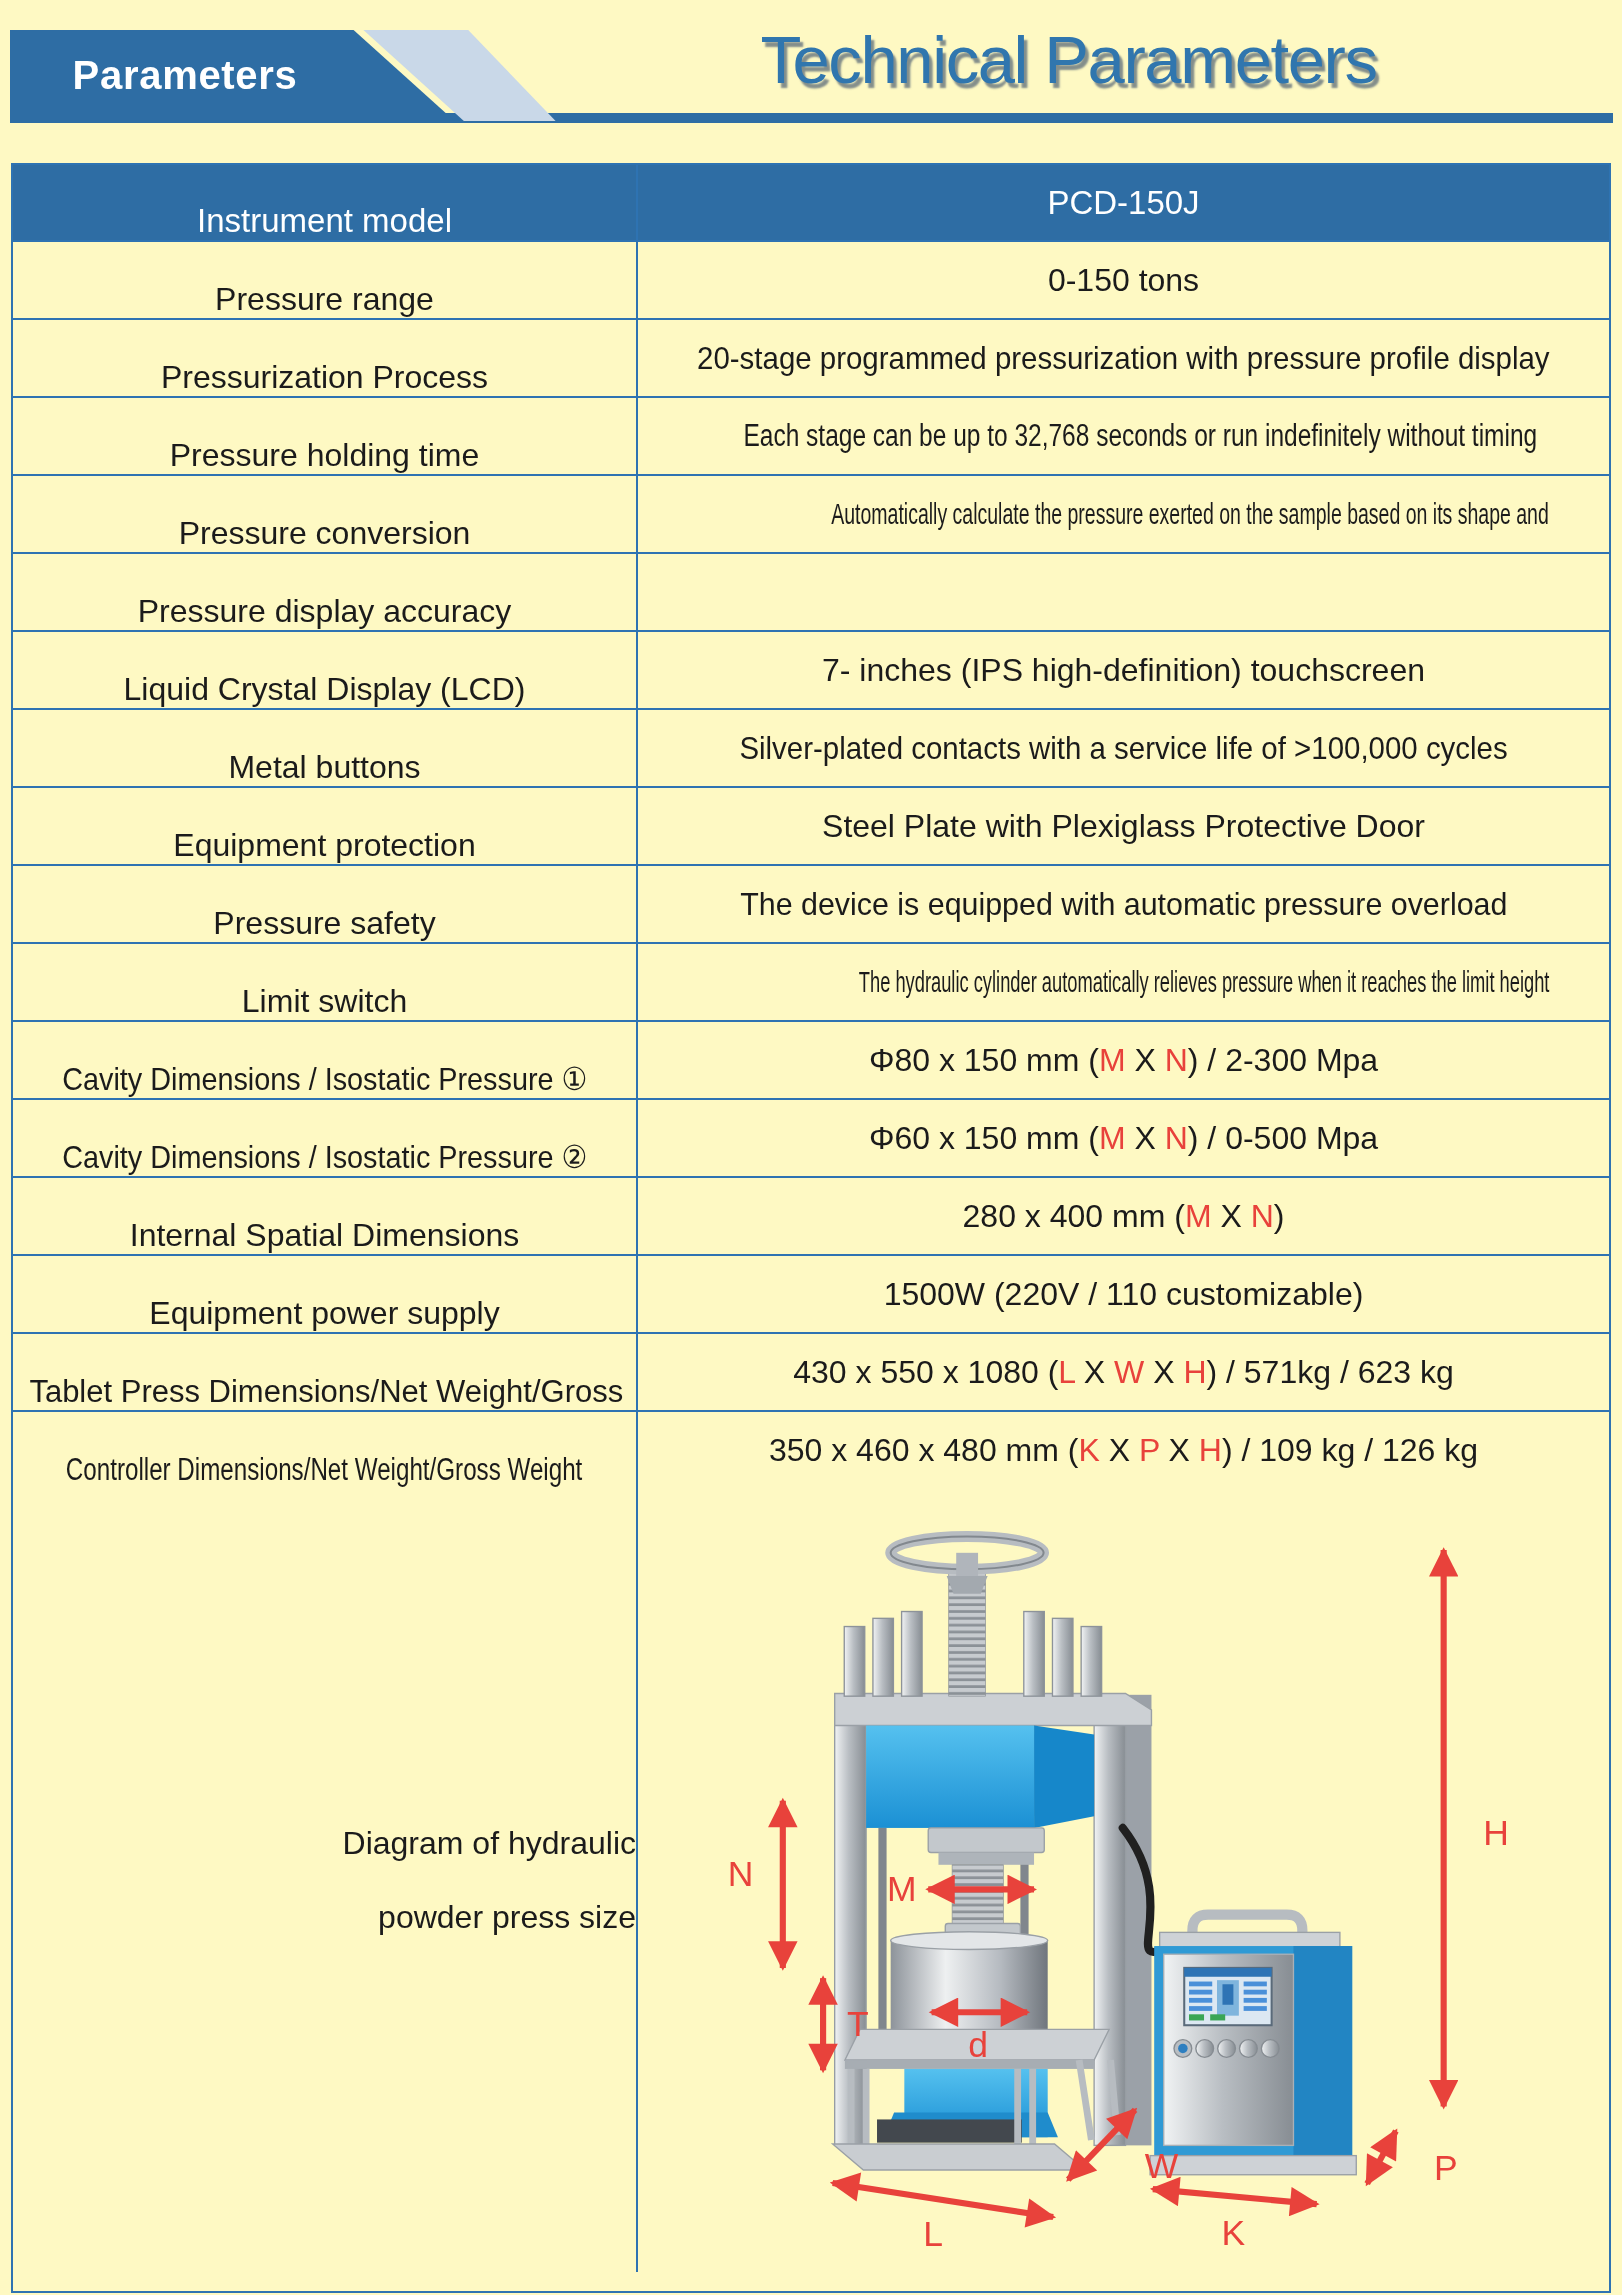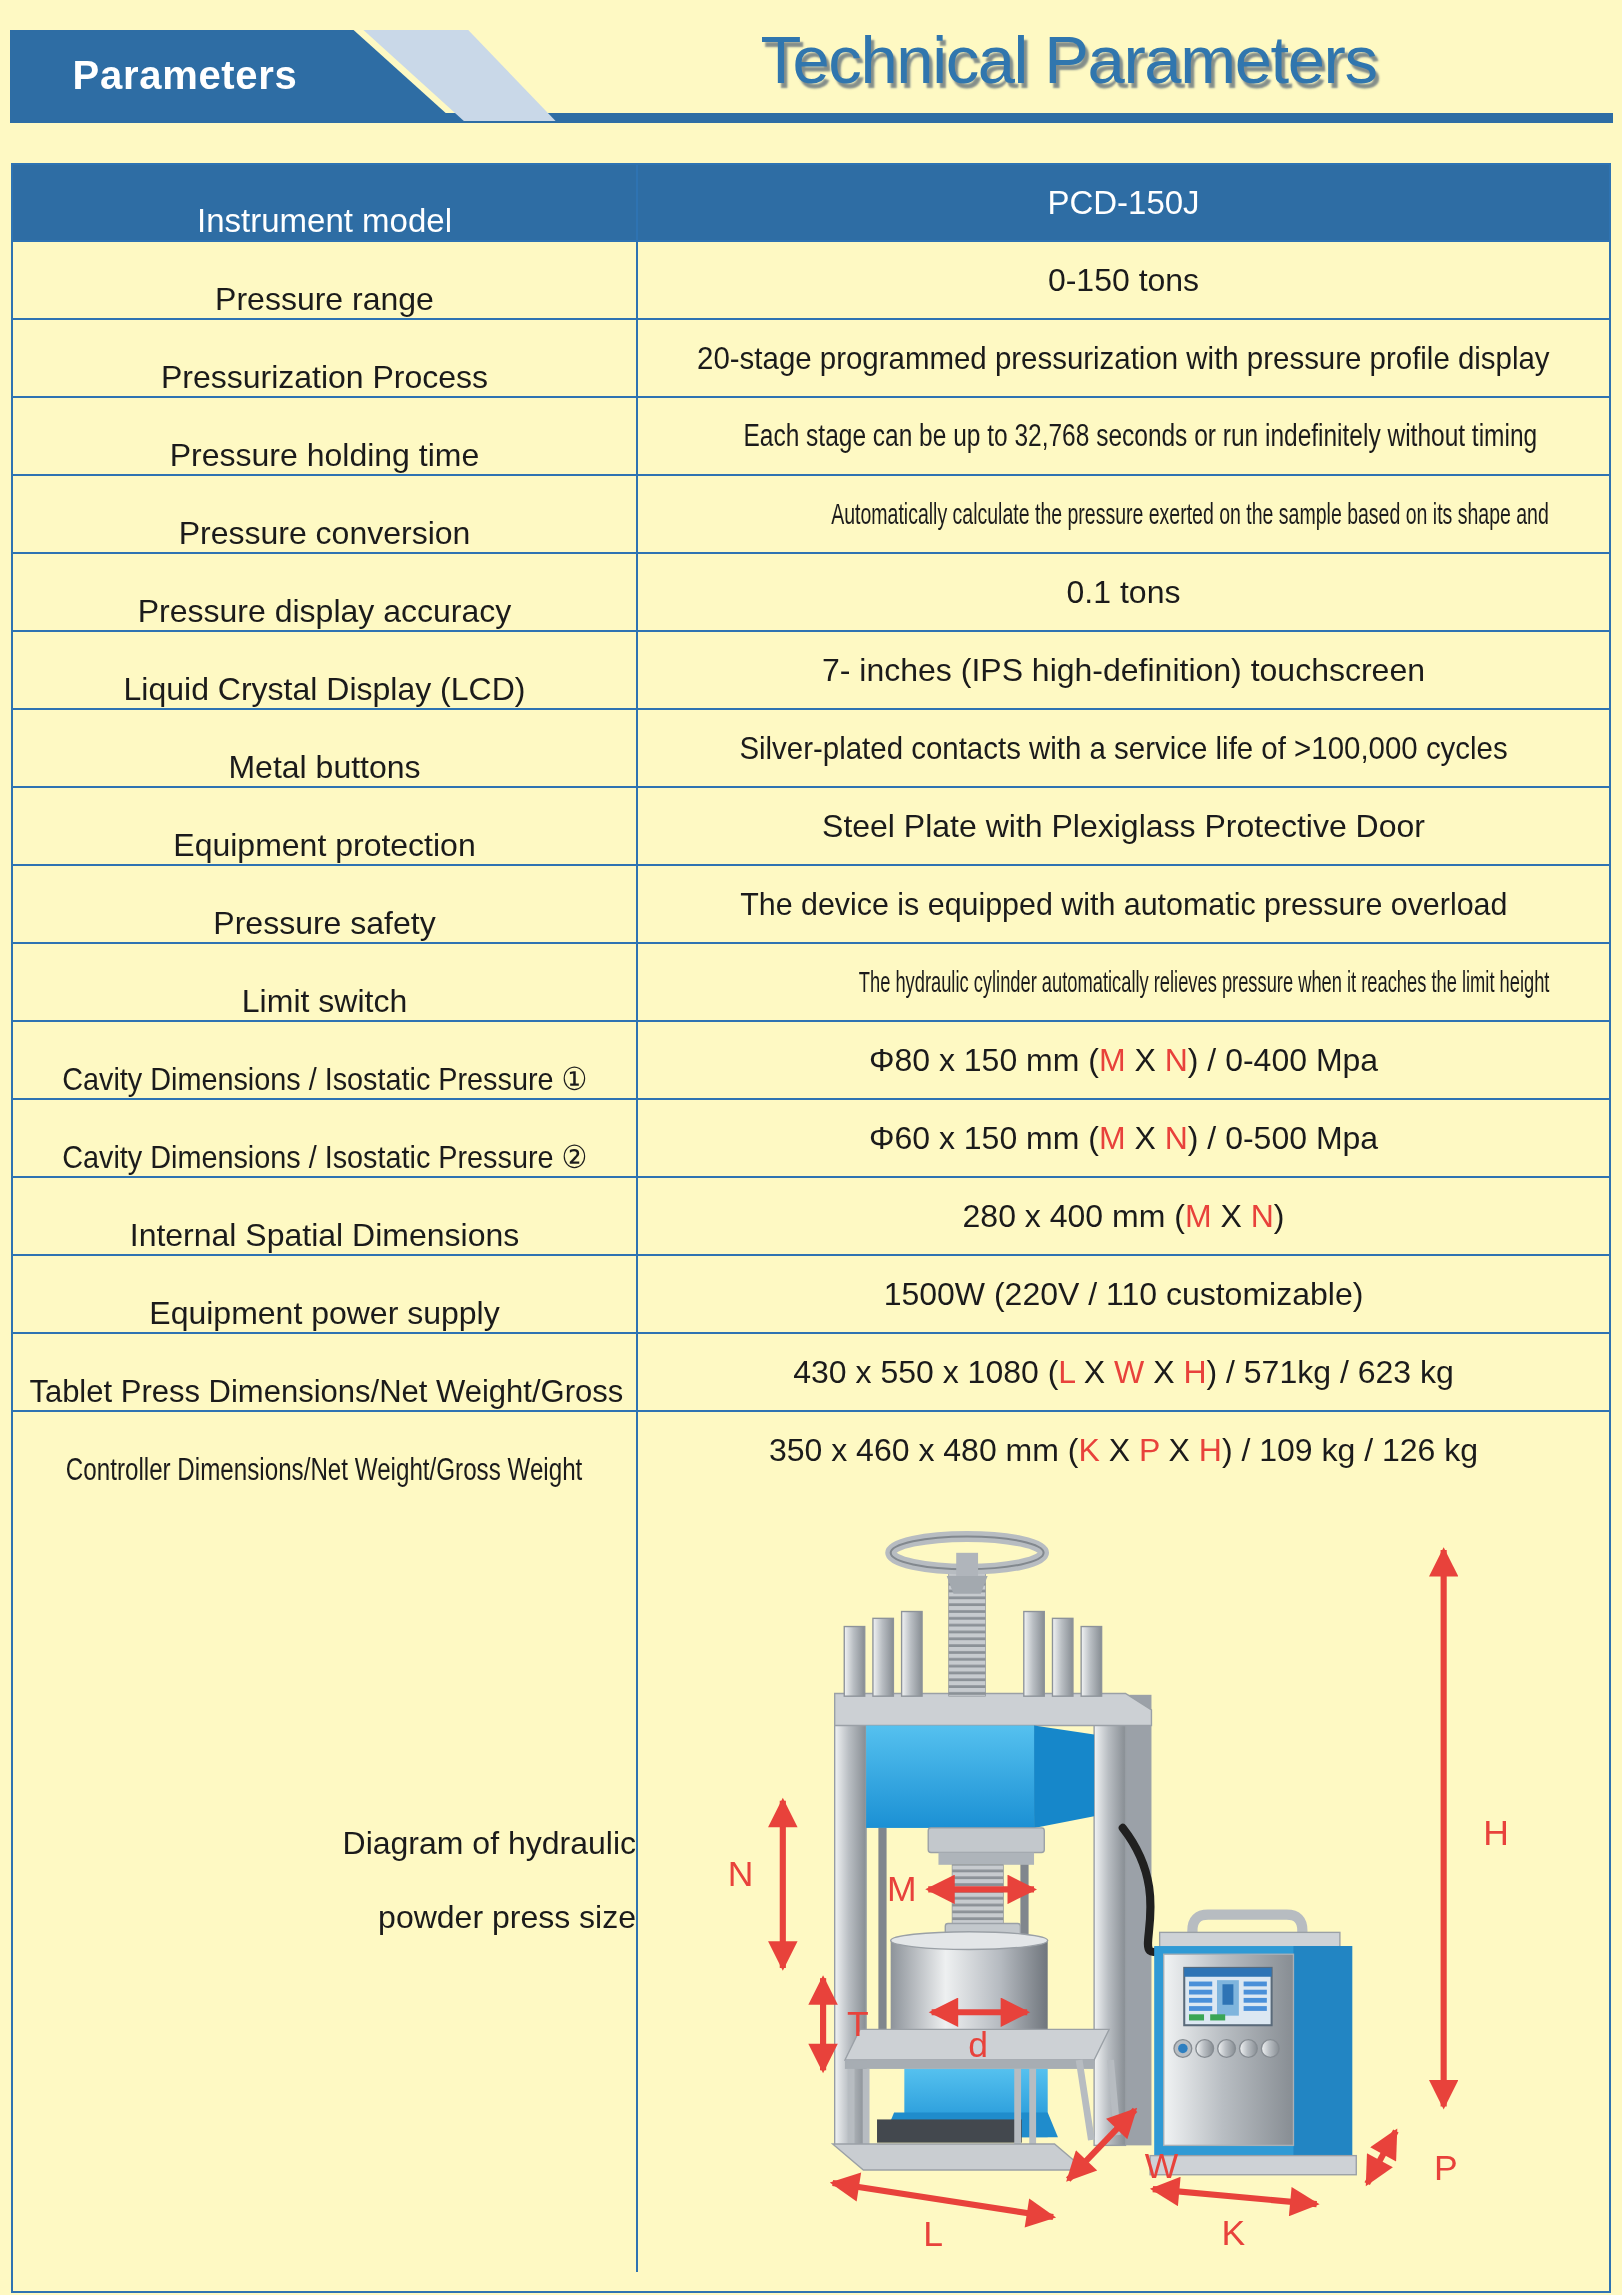--- a/index.html
+++ b/index.html
@@ -115,23 +115,20 @@
           </div>
     <div class="val">
             <span class="vi"><span>Automatically calculate the pressure exerted on the sample based on its shape and</span></span>
           </div>
   </div>
 
   <div class="row">
     <div class="lab">
             <span class="li">Pressure display accuracy</span>
           </div>
-    <div class="val">
-            <span class="vi"><span>0.1 tons</span></span>
-          </div>
   </div>
 
   <div class="row">
     <div class="lab">
             <span class="li">Liquid Crystal Display (LCD)</span>
           </div>
     <div class="val">
             <span class="vi"><span>7- inches (IPS high-definition) touchscreen</span></span>
           </div>
   </div>
@@ -170,21 +167,21 @@
     <div class="val">
             <span class="vi"><span>The hydraulic cylinder automatically relieves pressure when it reaches the limit height</span></span>
           </div>
   </div>
 
   <div class="row">
     <div class="lab">
             <span class="li">Cavity Dimensions / Isostatic Pressure  ①</span>
           </div>
     <div class="val">
-            <span class="vi"><span>Φ80 x 150 mm (</span><span class="red">M</span><span> X </span><span class="red">N</span><span>) / 0-400 Mpa</span></span>
+            <span class="vi"><span>Φ80 x 150 mm (</span><span class="red">M</span><span> X </span><span class="red">N</span><span>) / 2-300 Mpa</span></span>
           </div>
   </div>
 
   <div class="row">
     <div class="lab">
             <span class="li">Cavity Dimensions / Isostatic Pressure ②</span>
           </div>
     <div class="val">
             <span class="vi"><span>Φ60 x 150 mm (</span><span class="red">M</span><span> X </span><span class="red">N</span><span>) / 0-500 Mpa</span></span>
           </div>

